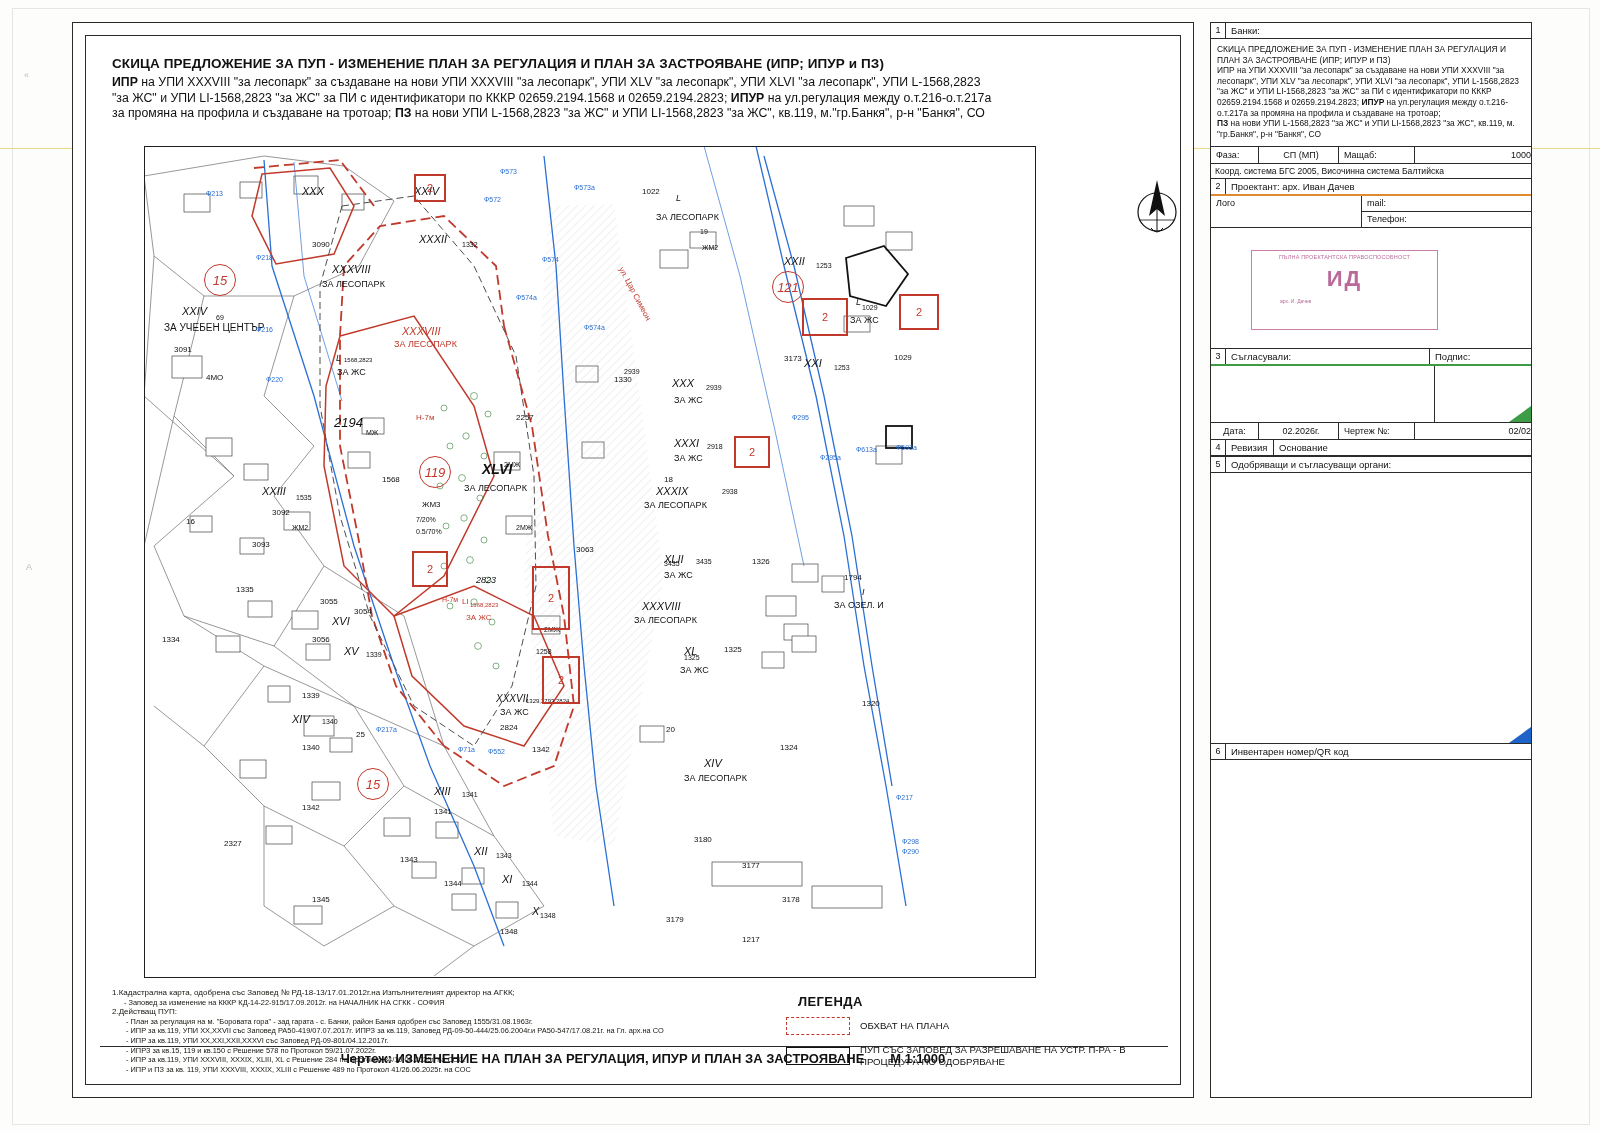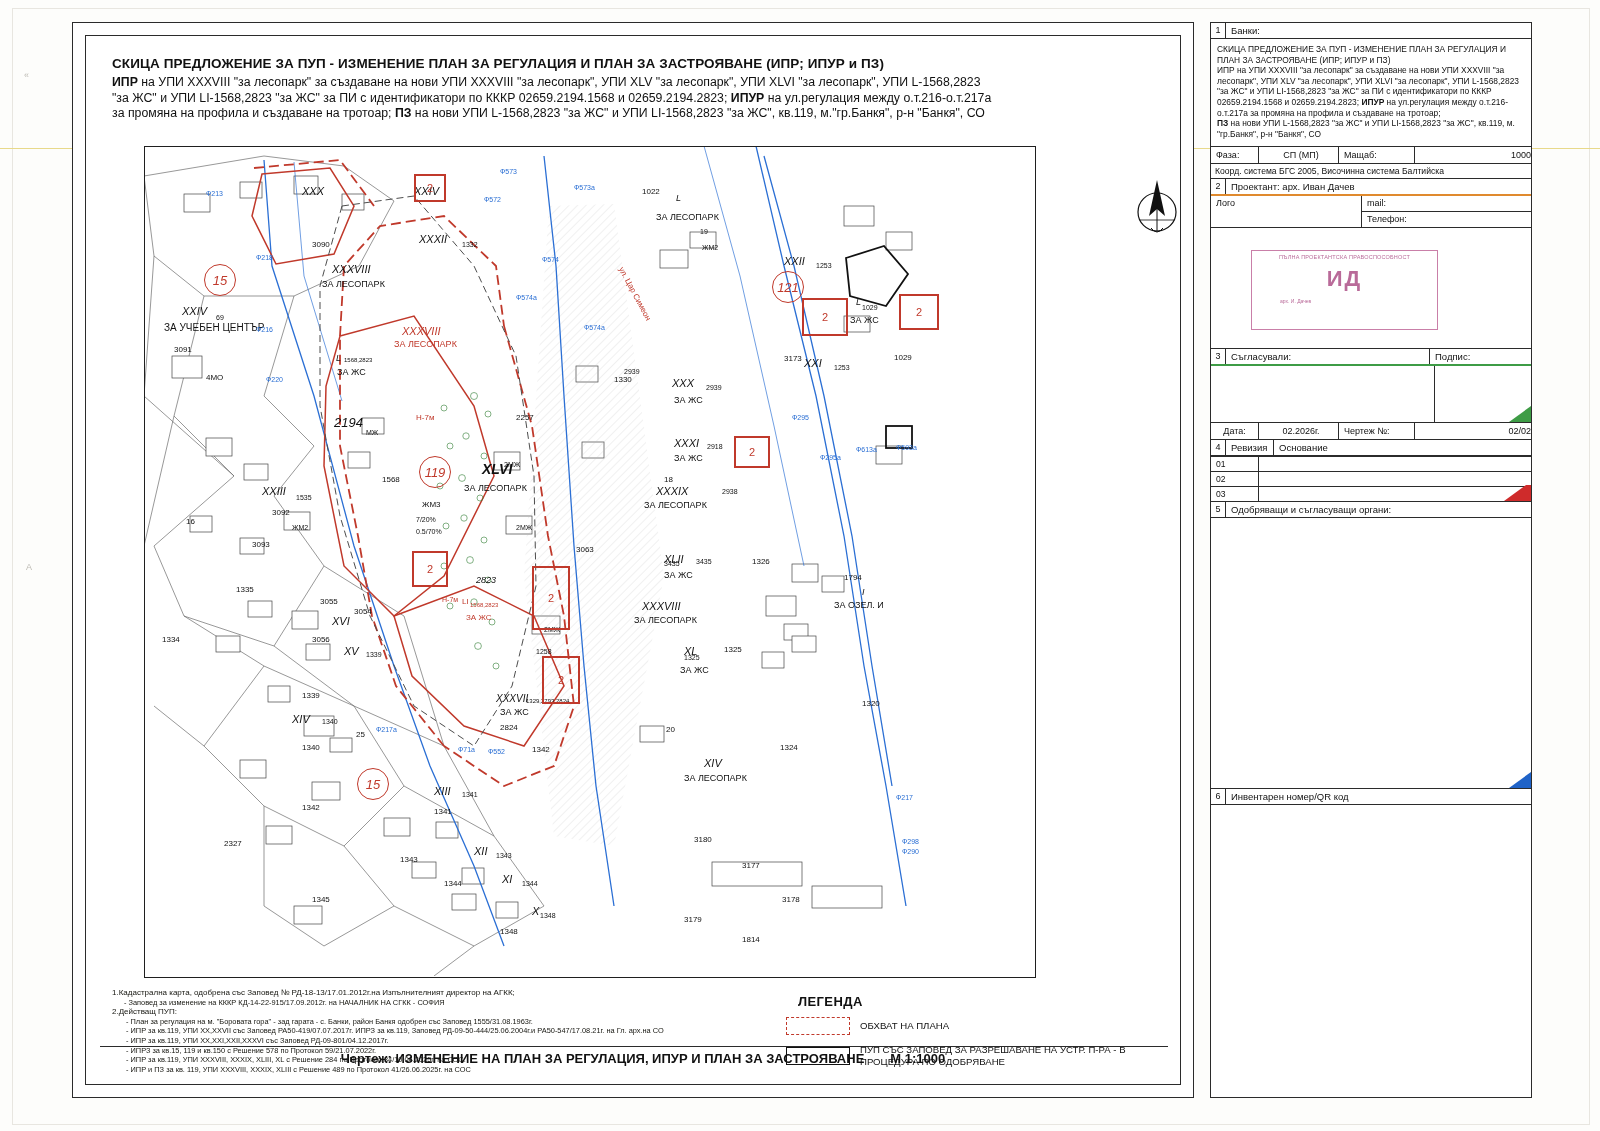--- a/index.html
+++ b/index.html
@@ -544,22 +544,22 @@
             <div style="position: absolute; left: 330px; top: 700px; font-size: 11px; white-space: nowrap; line-height: 1; font-style: italic;">XII</div>
             <div style="position: absolute; left: 352px; top: 706px; font-size: 7px; white-space: nowrap; line-height: 1;">1343</div>
             <div style="position: absolute; left: 300px; top: 734px; font-size: 8px; white-space: nowrap; line-height: 1;">1344</div>
             <div style="position: absolute; left: 358px; top: 728px; font-size: 11px; white-space: nowrap; line-height: 1; font-style: italic;">XI</div>
             <div style="position: absolute; left: 378px; top: 734px; font-size: 7px; white-space: nowrap; line-height: 1;">1344</div>
             <div style="position: absolute; left: 168px; top: 750px; font-size: 8px; white-space: nowrap; line-height: 1;">1345</div>
             <div style="position: absolute; left: 388px; top: 760px; font-size: 11px; white-space: nowrap; line-height: 1; font-style: italic;">X</div>
             <div style="position: absolute; left: 396px; top: 766px; font-size: 7px; white-space: nowrap; line-height: 1;">1348</div>
             <div style="position: absolute; left: 356px; top: 782px; font-size: 8px; white-space: nowrap; line-height: 1;">1348</div>
             <div style="position: absolute; left: 388px; top: 600px; font-size: 8px; white-space: nowrap; line-height: 1;">1342</div>
-            <div style="position: absolute; left: 598px; top: 790px; font-size: 8px; white-space: nowrap; line-height: 1;">1814</div>
-            <div style="position: absolute; left: 540px; top: 770px; font-size: 8px; white-space: nowrap; line-height: 1;">3179</div>
+            <div style="position: absolute; left: 598px; top: 790px; font-size: 8px; white-space: nowrap; line-height: 1;">1217</div>
+            <div style="position: absolute; left: 522px; top: 770px; font-size: 8px; white-space: nowrap; line-height: 1;">3179</div>
             <div style="position: absolute; left: 638px; top: 750px; font-size: 8px; white-space: nowrap; line-height: 1;">3178</div>
             <div style="position: absolute; left: 598px; top: 716px; font-size: 8px; white-space: nowrap; line-height: 1;">3177</div>
             <div style="position: absolute; left: 550px; top: 690px; font-size: 8px; white-space: nowrap; line-height: 1;">3180</div>
             <div style="position: absolute; left: 560px; top: 612px; font-size: 11px; white-space: nowrap; line-height: 1; font-style: italic;">XIV</div>
             <div style="position: absolute; left: 540px; top: 628px; font-size: 9px; white-space: nowrap; line-height: 1;">ЗА ЛЕСОПАРК</div>
             <div style="position: absolute; left: 522px; top: 580px; font-size: 8px; white-space: nowrap; line-height: 1;">20</div>
             <div style="position: absolute; left: 636px; top: 598px; font-size: 8px; white-space: nowrap; line-height: 1;">1324</div>
             <div style="position: absolute; left: 718px; top: 554px; font-size: 8px; white-space: nowrap; line-height: 1;">1320</div>
             <div style="position: absolute; left: 640px; top: 110px; font-size: 11px; white-space: nowrap; line-height: 1; font-style: italic;">XXII</div>
             <div style="position: absolute; left: 672px; top: 116px; font-size: 7px; white-space: nowrap; line-height: 1;">1253</div>
@@ -715,35 +715,20 @@
         <div class="c-d">02/02</div>
       </div>
     </div>
 
     <div class="p-sec">
       <div class="p-hdr">
         <div class="p-num">4</div>
         <div class="p-hdr-label" style="width:42px;flex:0 0 auto;border-right:1px solid #2b2b2b;">Ревизия</div>
         <div class="p-hdr-label">Основание</div>
       </div>
-      <div id="rev-rows">
-          <div class="rev-row">
-            <div class="rev-a">01</div>
-            <div class="rev-b"></div>
-          </div>
-          <div class="rev-row">
-            <div class="rev-a">02</div>
-            <div class="rev-b"></div>
-          </div>
-          <div class="rev-row" style="position: relative;">
-            <div class="rev-a">03</div>
-            <div class="rev-b"></div>
-            <div class="corner-tri red"></div>
-          </div>
-        </div>
     </div>
 
     <div class="p-sec">
       <div class="p-hdr">
         <div class="p-num">5</div>
         <div class="p-hdr-label">Одобряващи и съгласуващи органи:</div>
       </div>
       <div class="approve-body">
         <div class="corner-tri blue"></div>
       </div>

